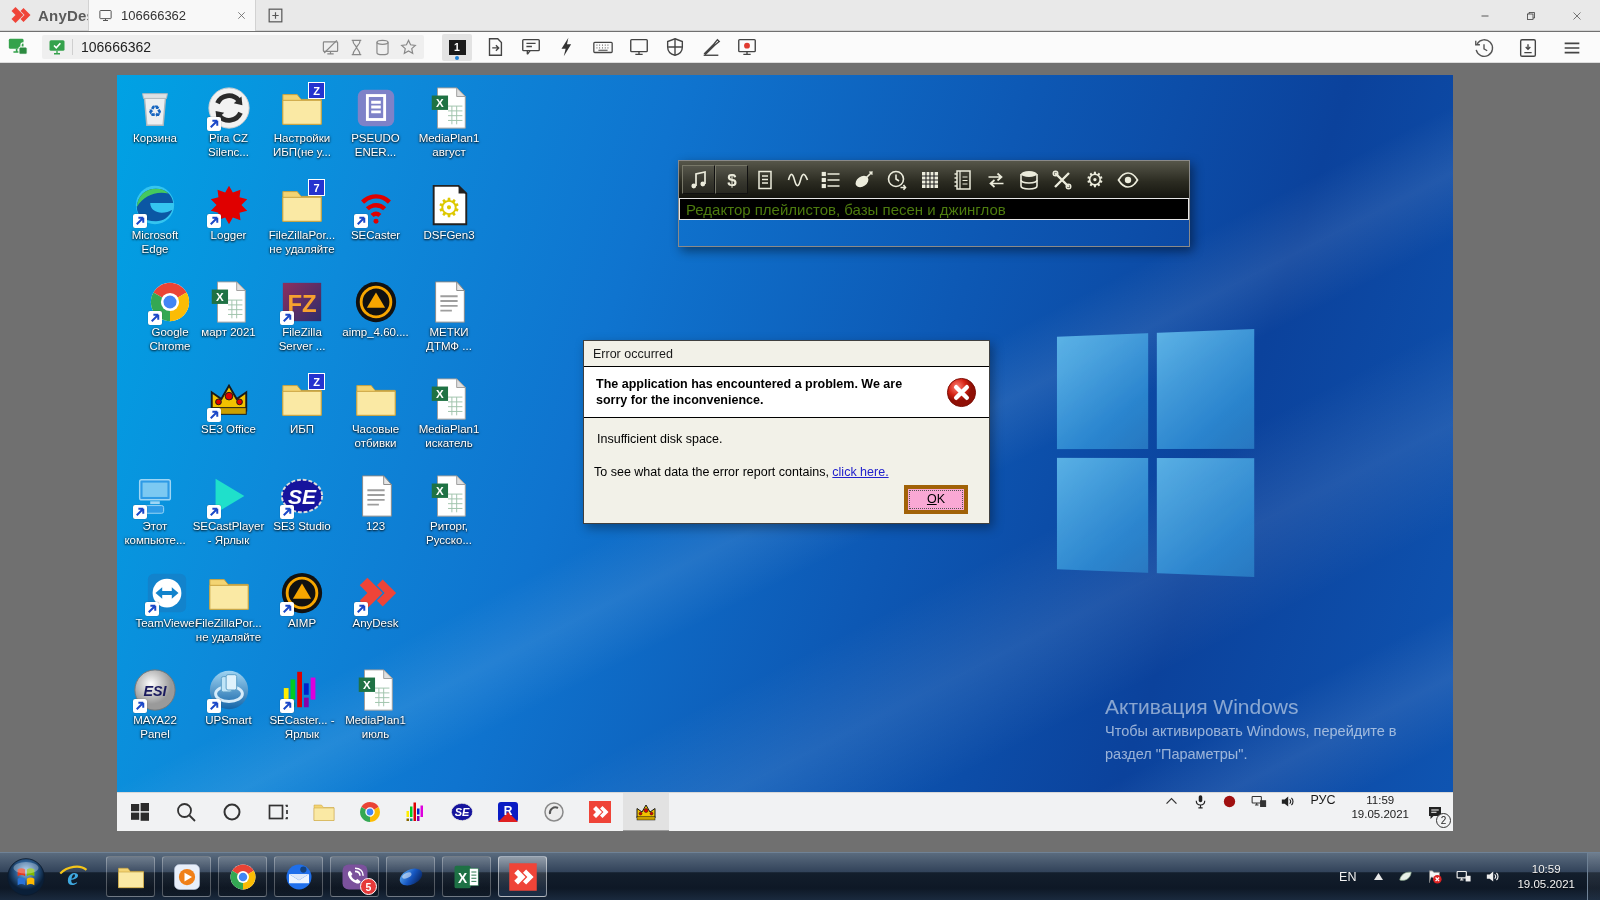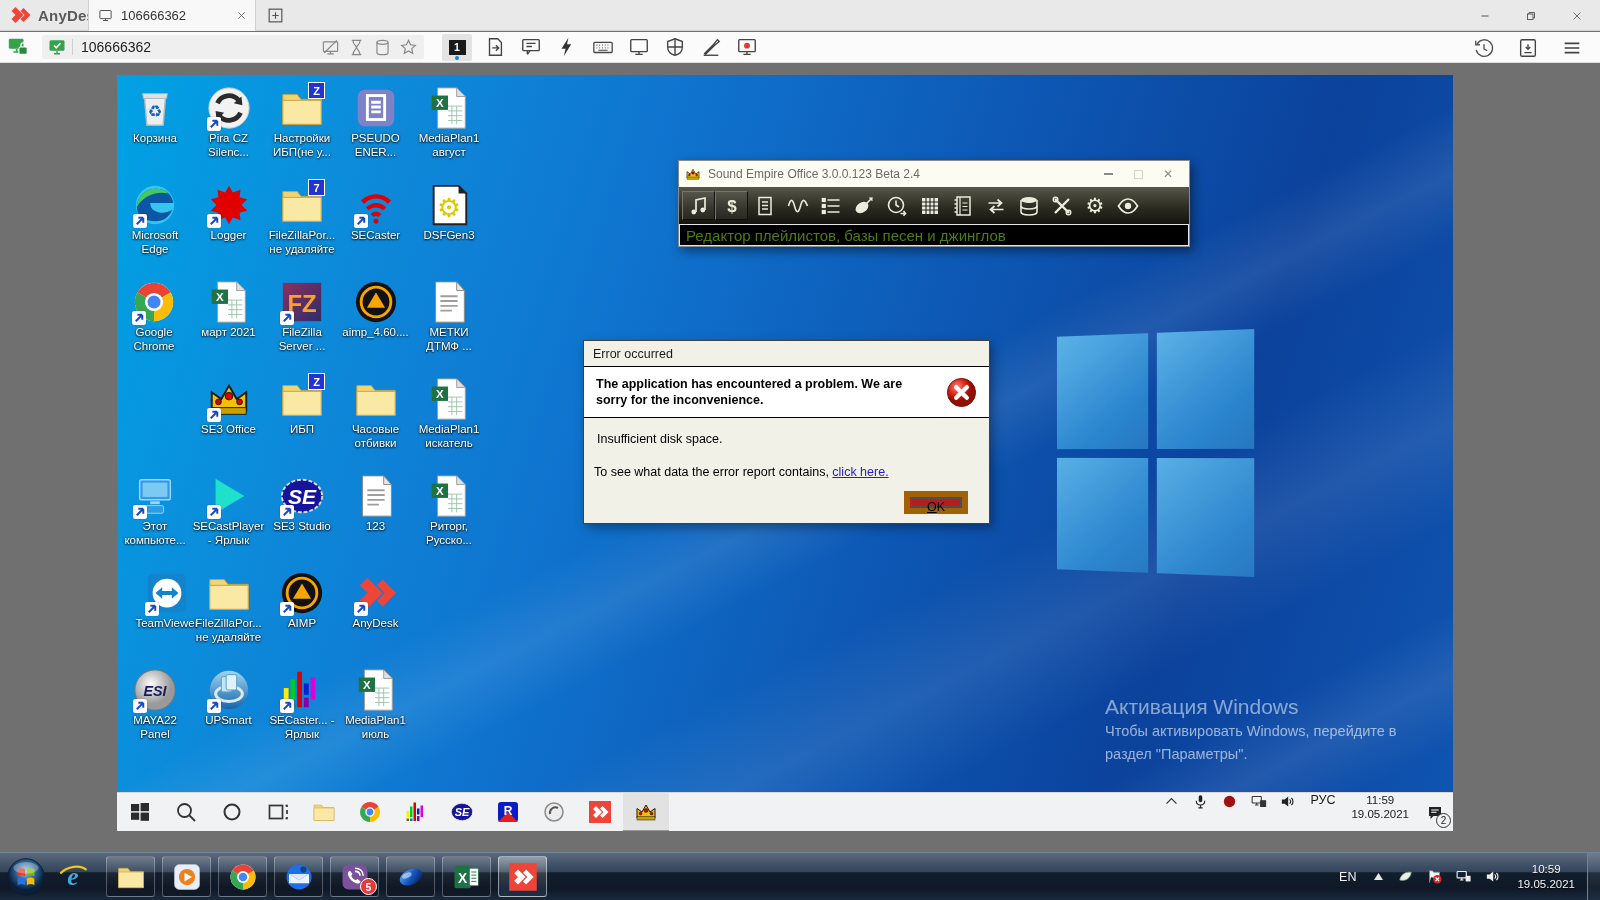--- a/index.html
+++ b/index.html
@@ -73,21 +73,21 @@
   
   .errd { position:absolute; left:466px; top:265px; width:407px; height:184px; background:#f2f1e8; border:1px solid #404040; box-shadow:3px 4px 10px rgba(0,0,0,0.35); }
   .errd-title { height:25px; display:flex; align-items:center; padding:0 9px; font-size:12.5px; color:#1a1a1a; }
   .errd-head { height:52px; background:#fff; border-top:1px solid #000; border-bottom:1px solid #000; display:flex; align-items:center; padding:0 12px; }
   .errd-head-text { font-size:12.5px; font-weight:bold; color:#000; width:320px; line-height:16px; }
   .errd-icon { width:31px; height:31px; margin-left:auto; }
   .errd-body { position:relative; height:105px; font-size:12.5px; color:#000; }
   .errd-msg { position:absolute; left:13px; top:14px; }
   .errd-report { position:absolute; left:10px; top:47px; }
   .errd-link { color:#2222cc; text-decoration:underline; cursor:pointer; }
-  .errd-ok { position:absolute; right:21px; bottom:9px; width:64px; height:23px; background:#b91c1c; border:6px solid #a16207; font-family:"Liberation Sans",sans-serif; cursor:pointer; padding:1px; }
+  .errd-ok { position:absolute; right:21px; bottom:9px; width:64px; height:29px; background:#f9a8d4; border:4px solid #a16207; font-family:"Liberation Sans",sans-serif; cursor:pointer; padding:1px; }
   .ok-label { display:block; width:100%; height:100%; border:1px dotted #555; font-size:12.5px; line-height:17px; color:#000; }
   .ok-label::first-letter { text-decoration:underline; }
 
   
   .rtaskbar { position:absolute; left:0; bottom:0; width:100%; height:39px; background:#f1f2f3; border-top:1px solid #d8d8d8; display:flex; align-items:center; }
   .rtb-app { width:46px; height:39px; display:flex; align-items:center; justify-content:center; }
   .rtb-app.active { background:#e2e2e2; box-shadow:inset 0 -2px 0 #9a9a9a; }
   .rtb-app span { width:24px; height:24px; display:block; }
   .rtb-right { margin-left:auto; display:flex; align-items:flex-start; height:100%; }
   .rtb-ic { width:17px; height:17px; margin:0 6px; }
@@ -420,21 +420,21 @@
           <div class="dicon" style="left: 295px; top: 107px;">
             <div class="dicon-img">
               <svg viewBox="0 0 48 48">
                 <path d="M8 4h26l8 8v32H8z" fill="#fff" stroke="#222" stroke-width="2"></path>
                 <path d="M34 4l8 8h-8z" fill="#222"></path>
                 <text x="24" y="37" font-size="28" text-anchor="middle" fill="#ddc800" font-family="DejaVu Sans">⚙</text>
               </svg>
             </div>
             <div class="dicon-label">DSFGen3</div>
           </div>
-          <div class="dicon" style="left: 0; top: 204px;">
+          <div class="dicon" style="left: 16px; top: 204px;">
             <div class="dicon-img">
               <svg viewBox="0 0 48 48">
                 <circle cx="24" cy="24" r="20" fill="#fff"></circle>
                 <path d="M24 24L41.3 14A20 20 0 0 0 6.7 14z" fill="#ea4335"></path>
                 <path d="M24 24L6.7 14A20 20 0 0 0 24 44z" fill="#34a853"></path>
                 <path d="M24 24v20A20 20 0 0 0 41.3 14z" fill="#fbbc05"></path>
                 <circle cx="24" cy="24" r="9.5" fill="#fff"></circle>
                 <circle cx="24" cy="24" r="6.8" fill="#4285f4"></circle>
               </svg>
               <span class="sc">
@@ -737,41 +737,20 @@
                 <path d="M27 22v19M32 22v19" stroke="#9fc3ab"></path>
                 <rect x="6" y="11" width="17" height="15" fill="#1f7244"></rect>
                 <text x="14.5" y="23" font-size="12" fill="#fff" text-anchor="middle" font-weight="bold">X</text>
               </svg>
             </div>
             <div class="dicon-label">MediaPlan1 июль</div>
           </div>
         </div>
 
       <div class="sew">
-        <div class="sew-title">
-          <span class="sew-crown">
-              <svg viewBox="0 0 48 48">
-                <path d="M6 36V17l10 7 8-14 8 14 10-7v19z" fill="#f2c200" stroke="#1a1a1a" stroke-width="2"></path>
-                <rect x="6" y="33" width="36" height="7" fill="#caa000" stroke="#1a1a1a"></rect>
-                <circle cx="24" cy="21" r="4" fill="#d00" stroke="#1a1a1a"></circle>
-                <circle cx="13" cy="27" r="3" fill="#d00" stroke="#1a1a1a"></circle>
-                <circle cx="35" cy="27" r="3" fill="#d00" stroke="#1a1a1a"></circle>
-              </svg>
-            </span>
-          <span class="sew-title-text">Sound Empire Office 3.0.0.123 Beta 2.4</span>
-          <div class="sew-ctl">
-            <span>
-                <i class="sew-minbar"></i>
-              </span>
-            <span>
-                <i class="sew-maxbox"></i>
-              </span>
-            <span>✕</span>
-          </div>
-        </div>
         <div class="sew-toolbar">
             <div class="sew-tbi framed">
               <svg viewBox="0 0 24 24">
                 <path d="M9 18V6l9-2v12" fill="none" stroke="#ececdc" stroke-width="1.7"></path>
                 <circle cx="6.8" cy="18" r="2.4" fill="#ececdc"></circle>
                 <circle cx="15.8" cy="16" r="2.4" fill="#ececdc"></circle>
               </svg>
             </div>
             <div class="sew-tbi framed">
               <svg viewBox="0 0 24 24">

